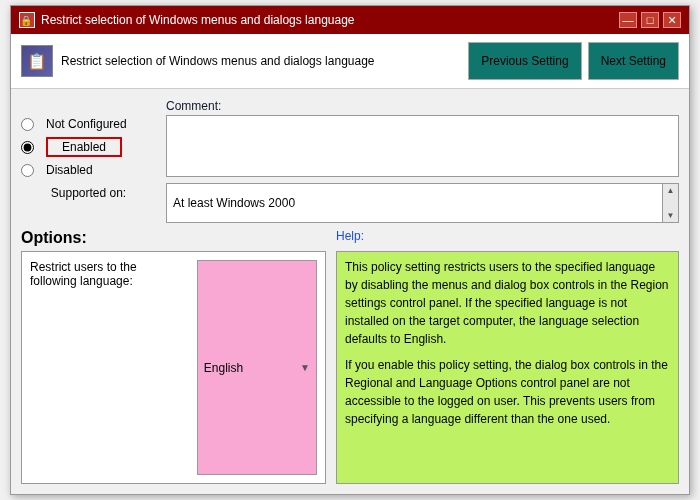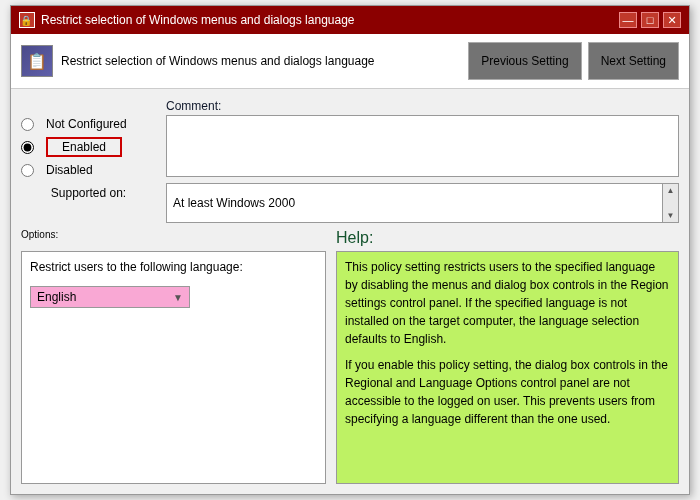--- a/index.html
+++ b/index.html
@@ -113,21 +113,21 @@
       color: #000;
     }
 
     .header-buttons {
       display: flex;
       gap: 6px;
     }
 
     .header-btn {
       padding: 11px 12px;
-      background: #737373;
+      background: #0f766e;
       border: 1px solid #aaa;
       cursor: pointer;
       font-size: 12px;
     }
 
     .main-content {
       flex: 1;
       display: flex;
       flex-direction: column;
       padding: 10px;
@@ -246,47 +246,47 @@
     }
 
     .options-help-labels {
       display: flex;
       gap: 10px;
       margin-bottom: 4px;
     }
 
     .options-label {
       width: 305px;
-      font-size: 10px;
+      font-size: 16px;
+      font-weight: bold;
+      color: #000;
+    }
+
+    .help-label {
+      flex: 1;
+      font-size: 12px;
       font-weight: normal;
-      color: #000;
-    }
-
-    .help-label {
-      flex: 1;
-      font-size: 16px;
-      font-weight: normal;
-      color: #14532d;
+      color: #1d4ed8;
     }
 
     .options-help-panels {
       display: flex;
       gap: 10px;
       flex: 1;
       overflow: hidden;
     }
 
     .options-panel {
       width: 305px;
       border: 1px solid #999;
       background: white;
       padding: 8px;
       flex-shrink: 0;
       display: flex;
-      flex-direction: column;
+      flex-direction: row;
       gap: 12px;
     }
 
     .options-panel-label {
       font-size: 12px;
       color: #000;
     }
 
     .language-dropdown {
       display: flex;

